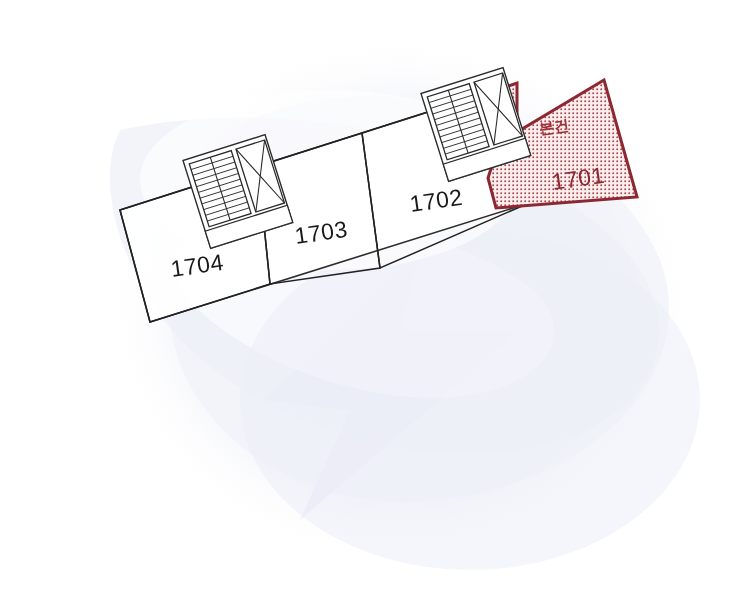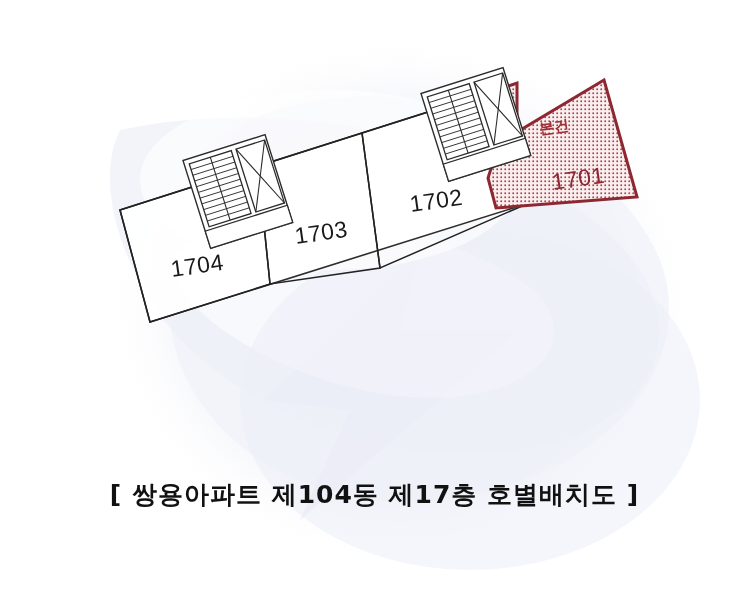--- a/index.html
+++ b/index.html
@@ -178,15 +178,14 @@
 
     <text class="unit-label" x="296" y="244" transform="rotate(-8 296 244)">1703</text>
 
     <text class="unit-label" x="411" y="212" transform="rotate(-8 411 212)">1702</text>
 
     <text class="unit-label unit-label-subject" x="553" y="190" transform="rotate(-8 553 190)">1701</text>
 
     <text class="subject-tag" x="540" y="134" transform="rotate(-8 540 134)">본건</text>
   </svg>
 
-  <div id="caption">[ 쌍용아파트 제104동 제17층 호별배치도 ]</div>
 
 </div>
 
 </body></html>

